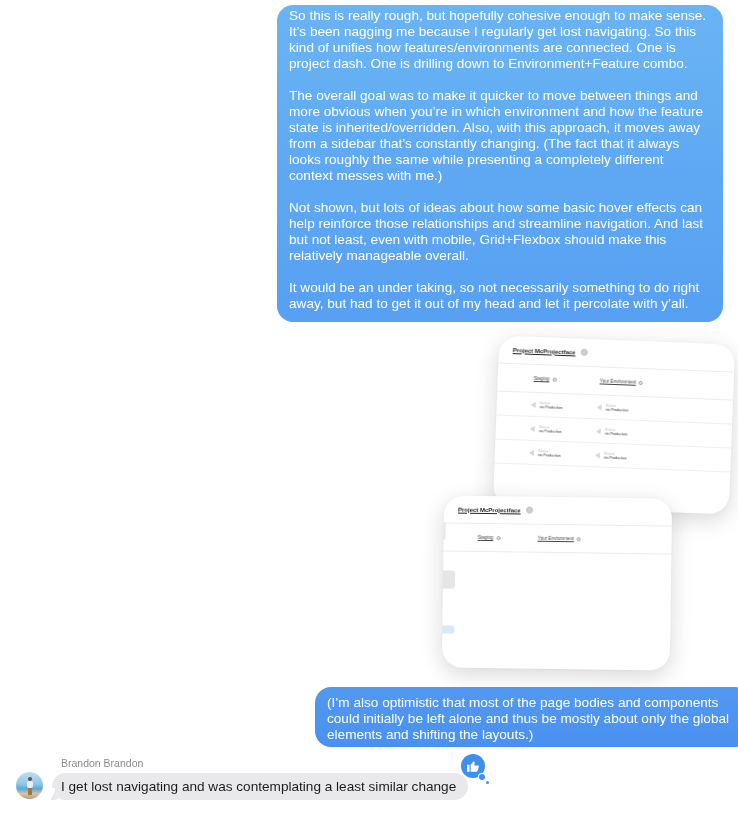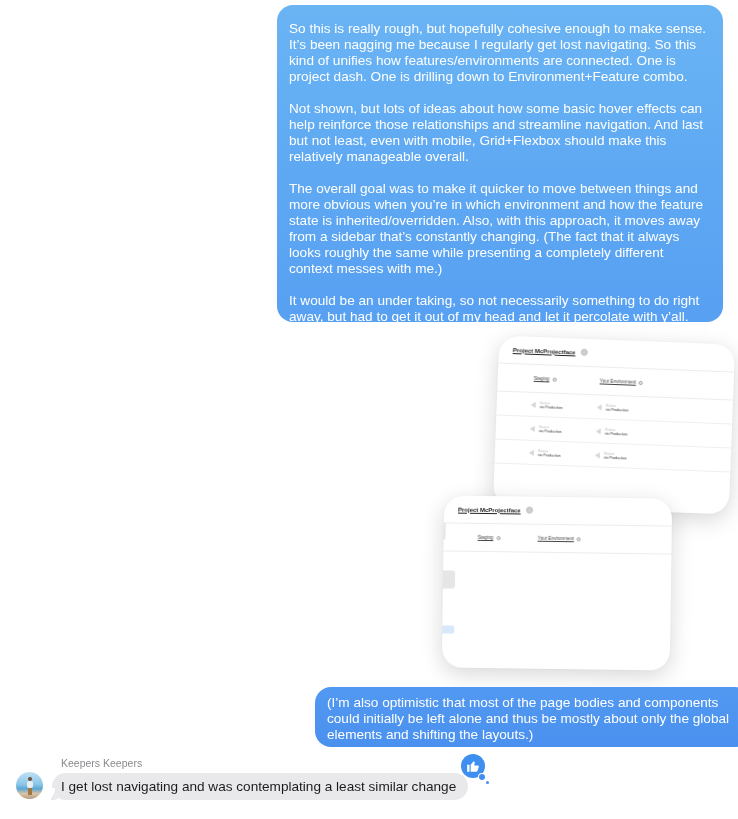--- a/index.html
+++ b/index.html
@@ -16,21 +16,21 @@
       line-height: 16px;
       border-radius: 16px;
       padding: 8px 12px 9px 12px;
     }
     .bubble-out p { margin: 0; }
     .bubble-out p + p { margin-top: 16px; }
 
     #msg1 {
       left: 277px; top: 5px; width: 446px; height: 317px;
       background: linear-gradient(180deg, #6ab4f4 0%, #5ea8f3 55%, #57a0f2 100%);
-      padding-top: 16px;
+      padding-top: 3px;
     }
     #msg3 {
       left: 287px; top: 687px; width: 436px; height: 60px;
       background: linear-gradient(180deg, #5299f2 0%, #4a90ef 100%);
       padding-top: 8px;
       margin-left: 28px;
     }
     .tail-right {
       position: absolute; right: -6px; bottom: 0;
       width: 16px; height: 14px; overflow: hidden;
@@ -147,22 +147,22 @@
       background: #3f8ff0;
     }
   </style>
 </head>
 <body>
 
 <div class="chat">
 
   <div id="msg1" class="bubble-out">
     <p>So this is really rough, but hopefully cohesive enough to make sense. It’s been nagging me because I regularly get lost navigating. So this kind of unifies how features/environments are connected. One is project dash. One is drilling down to Environment+Feature combo.</p>
+    <p>The overall goal was to make it quicker to move between things and more obvious when you’re in which environment and how the feature state is inherited/overridden. Also, with this approach, it moves away from a sidebar that’s constantly changing. (The fact that it always looks roughly the same while presenting a completely different context messes with me.)</p>
     <p>Not shown, but lots of ideas about how some basic hover effects can help reinforce those relationships and streamline navigation. And last but not least, even with mobile, Grid+Flexbox should make this relatively manageable overall.</p>
-    <p>The overall goal was to make it quicker to move between things and more obvious when you’re in which environment and how the feature state is inherited/overridden. Also, with this approach, it moves away from a sidebar that’s constantly changing. (The fact that it always looks roughly the same while presenting a completely different context messes with me.)</p>
     <p>It would be an under taking, so not necessarily something to do right away, but had to get it out of my head and let it percolate with y’all.</p>
   </div>
 
   <div id="shot1" class="shot">
     <div class="hdr">
       <span class="t">Project McProjectface</span>
       <span class="info-dot"></span>
     </div>
     <div class="cols">
       <div class="c1"><span>Staging</span><i class="q"></i></div>
@@ -232,21 +232,21 @@
       <div class="c1" style="margin-left:34px; width:60px;"><span>Staging</span><i class="q"></i></div>
       <div><span>Your Environment</span><i class="q"></i></div>
     </div>
   </div>
 
   <div id="msg3" class="bubble-out">
     <p>(I’m also optimistic that most of the page bodies and components could initially be left alone and thus be mostly about only the global elements and shifting the layouts.)</p>
     <span class="tail-right"></span>
   </div>
 
-  <div class="sender">Keepers Keepers</div>
+  <div class="sender">Brandon Brandon</div>
   <div class="avatar">
     <div class="fig-head"></div>
       <div class="fig-body"></div>
       <div class="fig-legs"></div>
   </div>
   <div class="bubble-in">
     <span class="tail-left"></span>
     <span>I get lost navigating and was contemplating a least similar change</span>
   </div>
 

